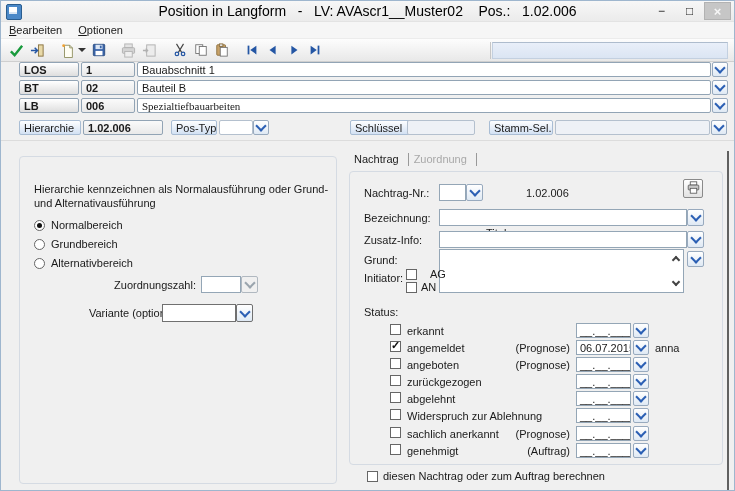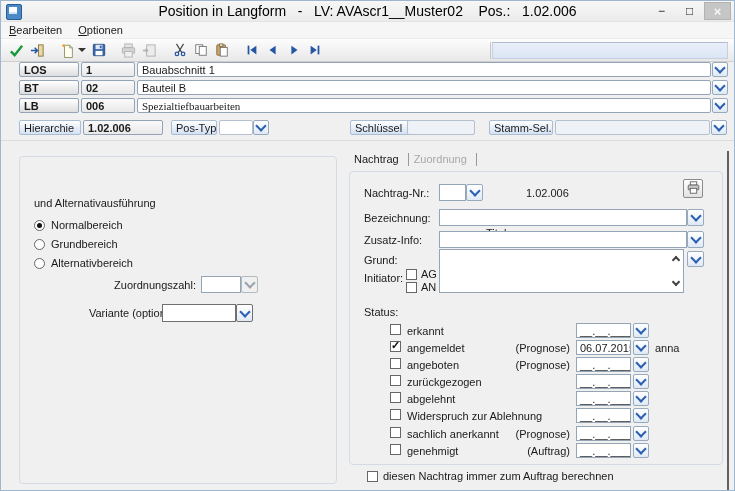--- a/index.html
+++ b/index.html
@@ -245,20 +245,21 @@
     <div class="cell blab" style="left:349px;top:119px;width:70px;">Schlüssel</div>
     <div class="cell field" style="left:406px;top:119px;width:68px;"></div>
     <div class="cell blab" style="left:488px;top:119px;width:64px;">Stamm-Sel.</div>
     <div class="cell field" style="left:554px;top:119px;width:155px;"></div>
     <div class="chevbtn" style="left:710px;top:119px;">
         <span class="chev"></span>
       </div>
   </div>
 
   <div class="groupbox" style="left:18px;top:155px;width:316px;height:326px;">
+    <div class="lbl" style="left:14px;top:25px;line-height:14px;">Hierarchie kennzeichnen als Normalausführung oder Grund-</div>
     <div class="lbl" style="left:14px;top:39px;line-height:14px;">und Alternativausführung</div>
 
     <div class="inline-row" style="left:14px;top:62px;">
       <span class="rb on"></span>
       <span>Normalbereich</span>
     </div>
     <div class="inline-row" style="left:14px;top:81px;">
       <span class="rb"></span>
       <span>Grundbereich</span>
     </div>
@@ -316,21 +317,21 @@
 
     <div class="lbl" style="left:14px;top:82px;text-align:center;">Grund:</div>
     <div class="inputbox" style="left:89px;top:77px;width:245px;height:44px;"></div>
     <span class="chev dark up" style="position:absolute;left:323px;top:83px;"></span>
     <span class="chev dark" style="position:absolute;left:323px;top:110px;"></span>
     <div class="chevbtn" style="left:337px;top:79px;width:17px;height:16px;">
         <span class="chev"></span>
       </div>
 
     <div class="lbl" style="left:14px;top:100px;">Initiator:</div>
-    <div class="inline-row" style="left:56px;top:96px;gap:4px;">
+    <div class="inline-row" style="left:56px;top:96px;gap:13px;">
       <span class="cb"></span>
       <span>AG</span>
     </div>
     <div class="inline-row" style="left:56px;top:109px;gap:4px;">
       <span class="cb"></span>
       <span>AN</span>
     </div>
 
     <div class="lbl" style="left:14px;top:134px;">Status:</div>
 
@@ -401,16 +402,16 @@
       <span class="lbl" style="left:150px;top:273px;width:70px;text-align:right;">(Auftrag)</span>
       <span class="inputbox" style="left:226px;top:271px;width:55px;height:15px;text-align:center;">__.__.____</span>
       <span class="chevbtn" style="left:283px;top:271px;">
           <span class="chev"></span>
         </span>
     </div>
   </div>
 
   <div class="inline-row" style="left:366px;top:469px;gap:5px;">
     <span class="cb"></span>
-    <span>diesen Nachtrag immer zum Auftrag berechnen</span>
+    <span>diesen Nachtrag oder zum Auftrag berechnen</span>
   </div>
 
 </div>
 
 </body></html>

